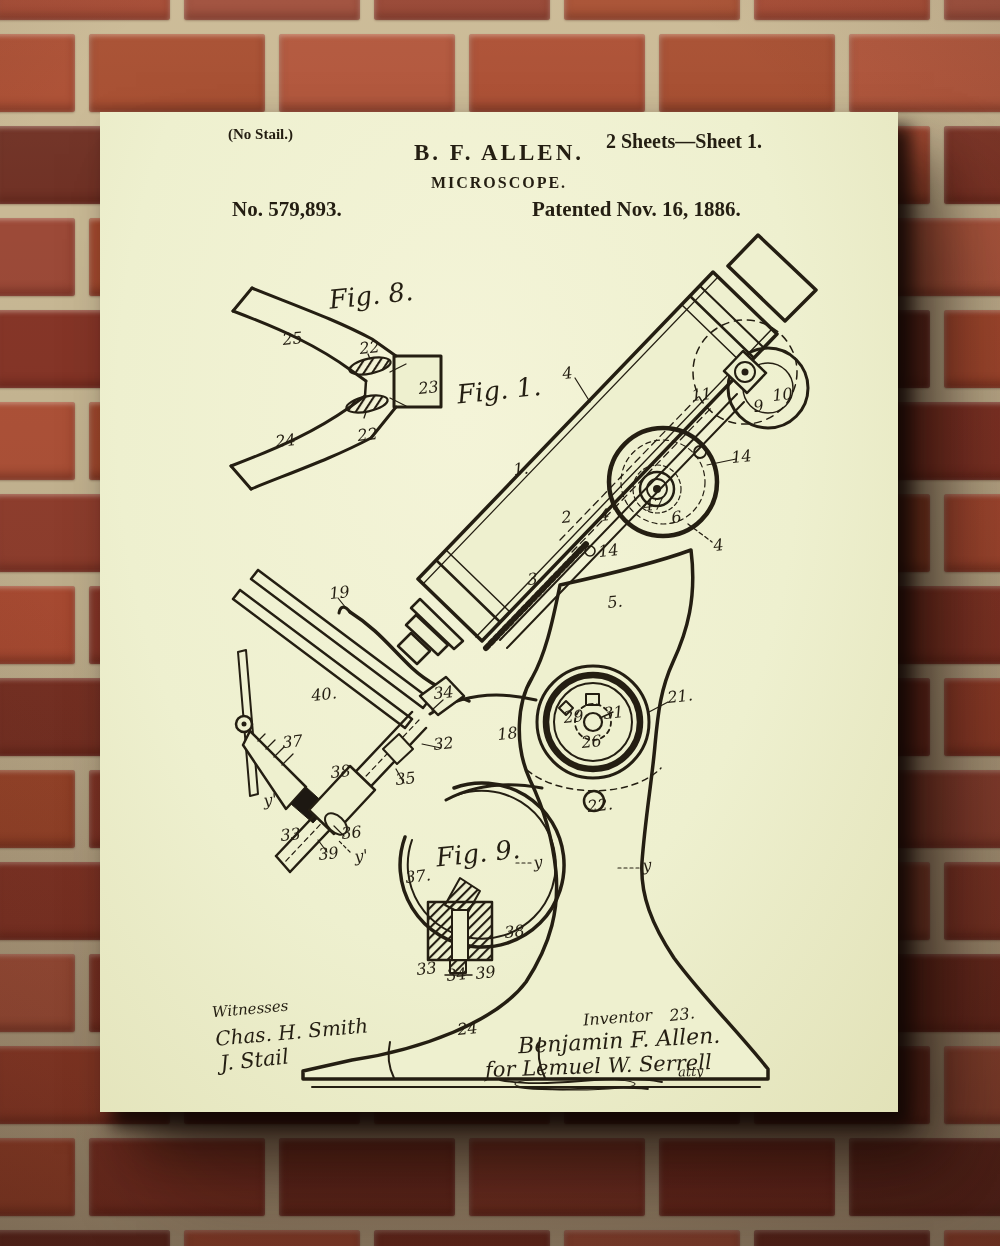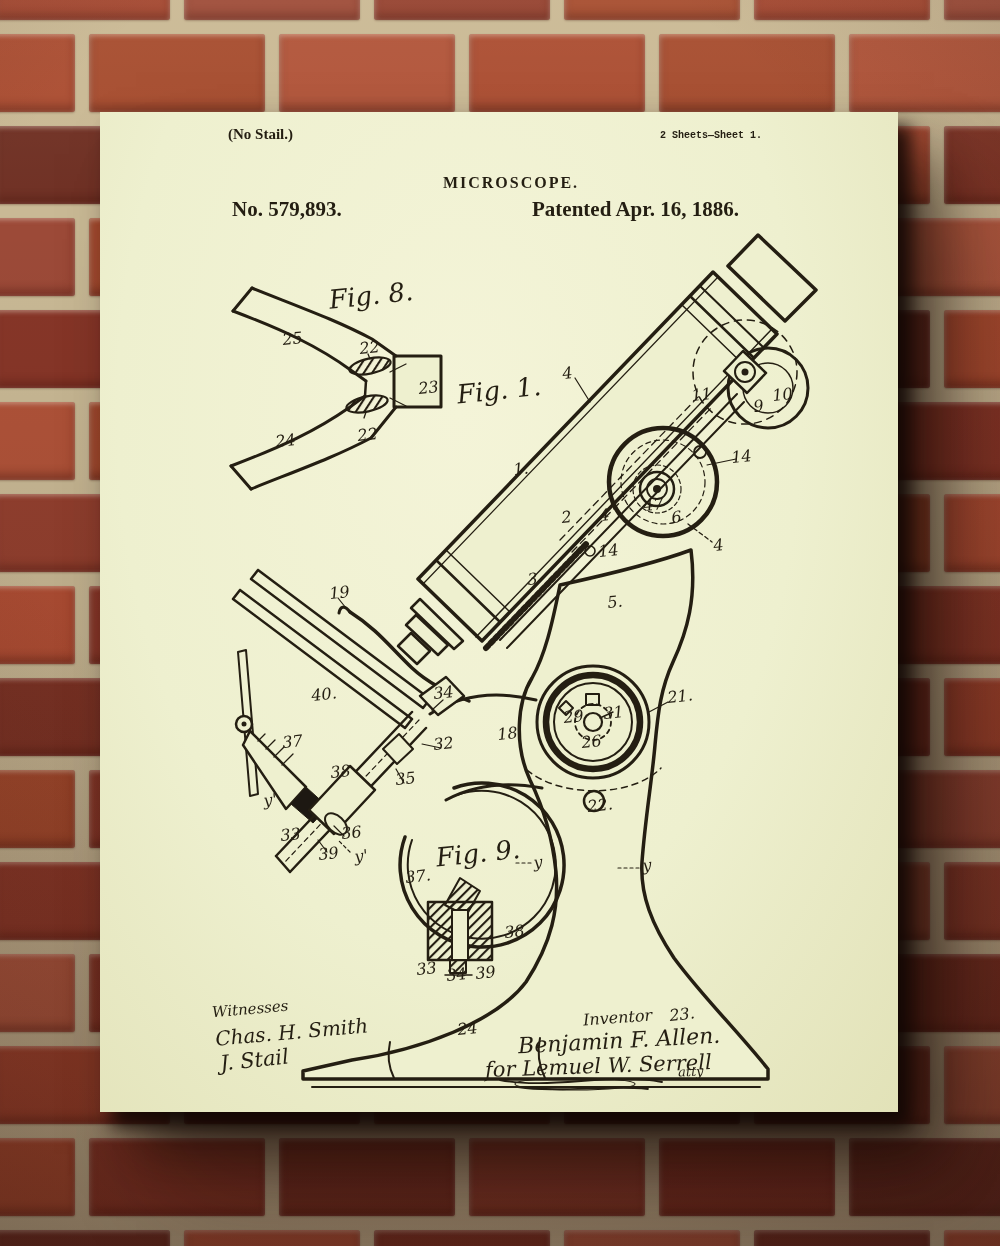--- a/index.html
+++ b/index.html
@@ -118,24 +118,25 @@
       <div class="brick" style="left: 184px; top: 1230px; width: 176px; height: 78px; background: rgb(176, 83, 57);"></div>
       <div class="brick" style="left: 374px; top: 1230px; width: 176px; height: 78px; background: rgb(126, 52, 38);"></div>
       <div class="brick" style="left: 564px; top: 1230px; width: 176px; height: 78px; background: rgb(178, 90, 65);"></div>
       <div class="brick" style="left: 754px; top: 1230px; width: 176px; height: 78px; background: rgb(111, 48, 36);"></div>
       <div class="brick" style="left: 944px; top: 1230px; width: 176px; height: 78px; background: rgb(176, 83, 57);"></div>
     </div>
   <div class="vignette"></div>
 
   <div class="poster">
     <div class="hdr" style="left:128px; top:14px; font-size:15px;">(No Stail.)</div>
-    <div class="hdr" style="right:136px; top:18px; font-size:10px;font-family:Liberation Mono, monospace;">2 Sheets—Sheet 1.</div>
-    <div class="hdr center" style="top:62px; font-size:16px; letter-spacing:2px;padding-left:12px;">MICROSCOPE.</div>
+    <div class="hdr" style="right:136px; top:18px; font-size:20px;">2 Sheets—Sheet 1.</div>
+    <div class="hdr center" style="top:28px; font-size:23px; letter-spacing:3px;">B. F. ALLEN.</div>
+    <div class="hdr center" style="top:62px; font-size:16px; letter-spacing:2px;">MICROSCOPE.</div>
     <div class="hdr" style="left:132px; top:85px; font-size:21px;">No. 579,893.</div>
-    <div class="hdr" style="left:432px; top:85px; font-size:21px;">Patented Apr. 16, 1886.</div>
+    <div class="hdr" style="left:432px; top:85px; font-size:21px;">Patented Nov. 16, 1886.</div>
 
     <svg class="drawing" width="798" height="1000" viewBox="100 112 798 1000">
       <defs>
         <pattern id="hatch" width="7" height="7" patternUnits="userSpaceOnUse" patternTransform="rotate(45)">
           <line x1="1" y1="0" x2="1" y2="7" stroke="#241e12" stroke-width="2.2"></line>
         </pattern>
       </defs>
       <g stroke="#241e12" fill="none" stroke-linecap="round" stroke-linejoin="round">
 
         <g>

